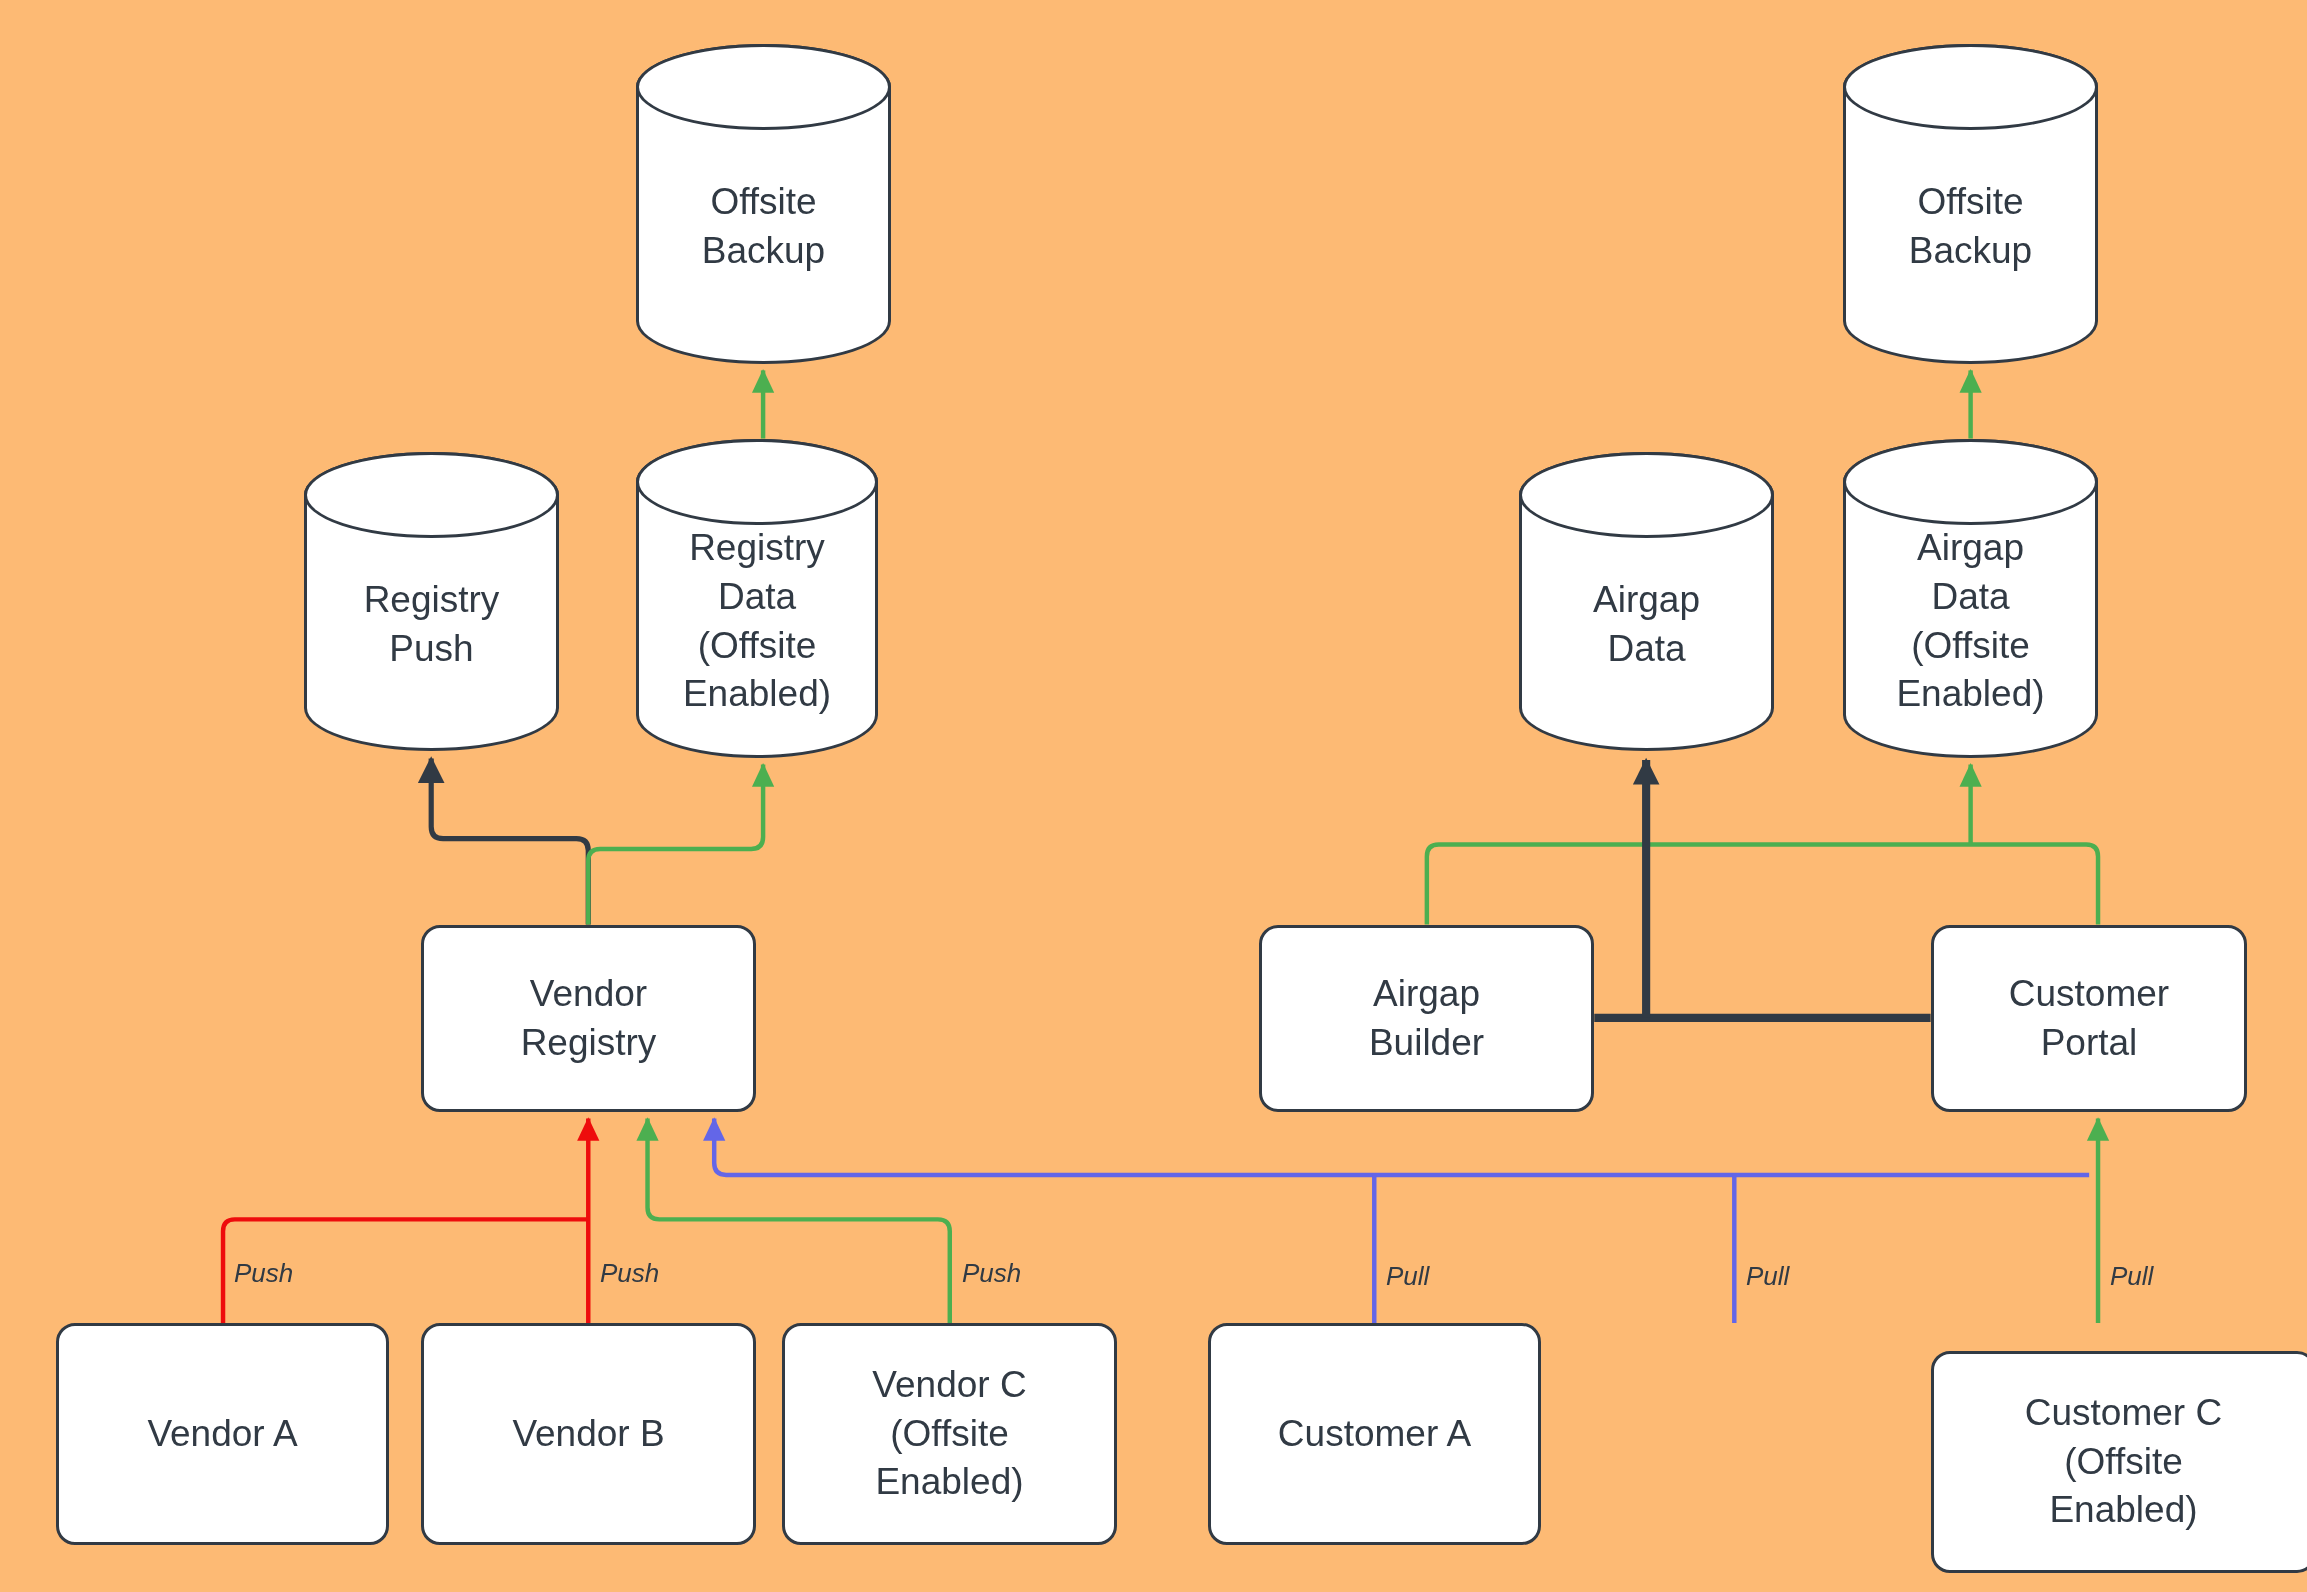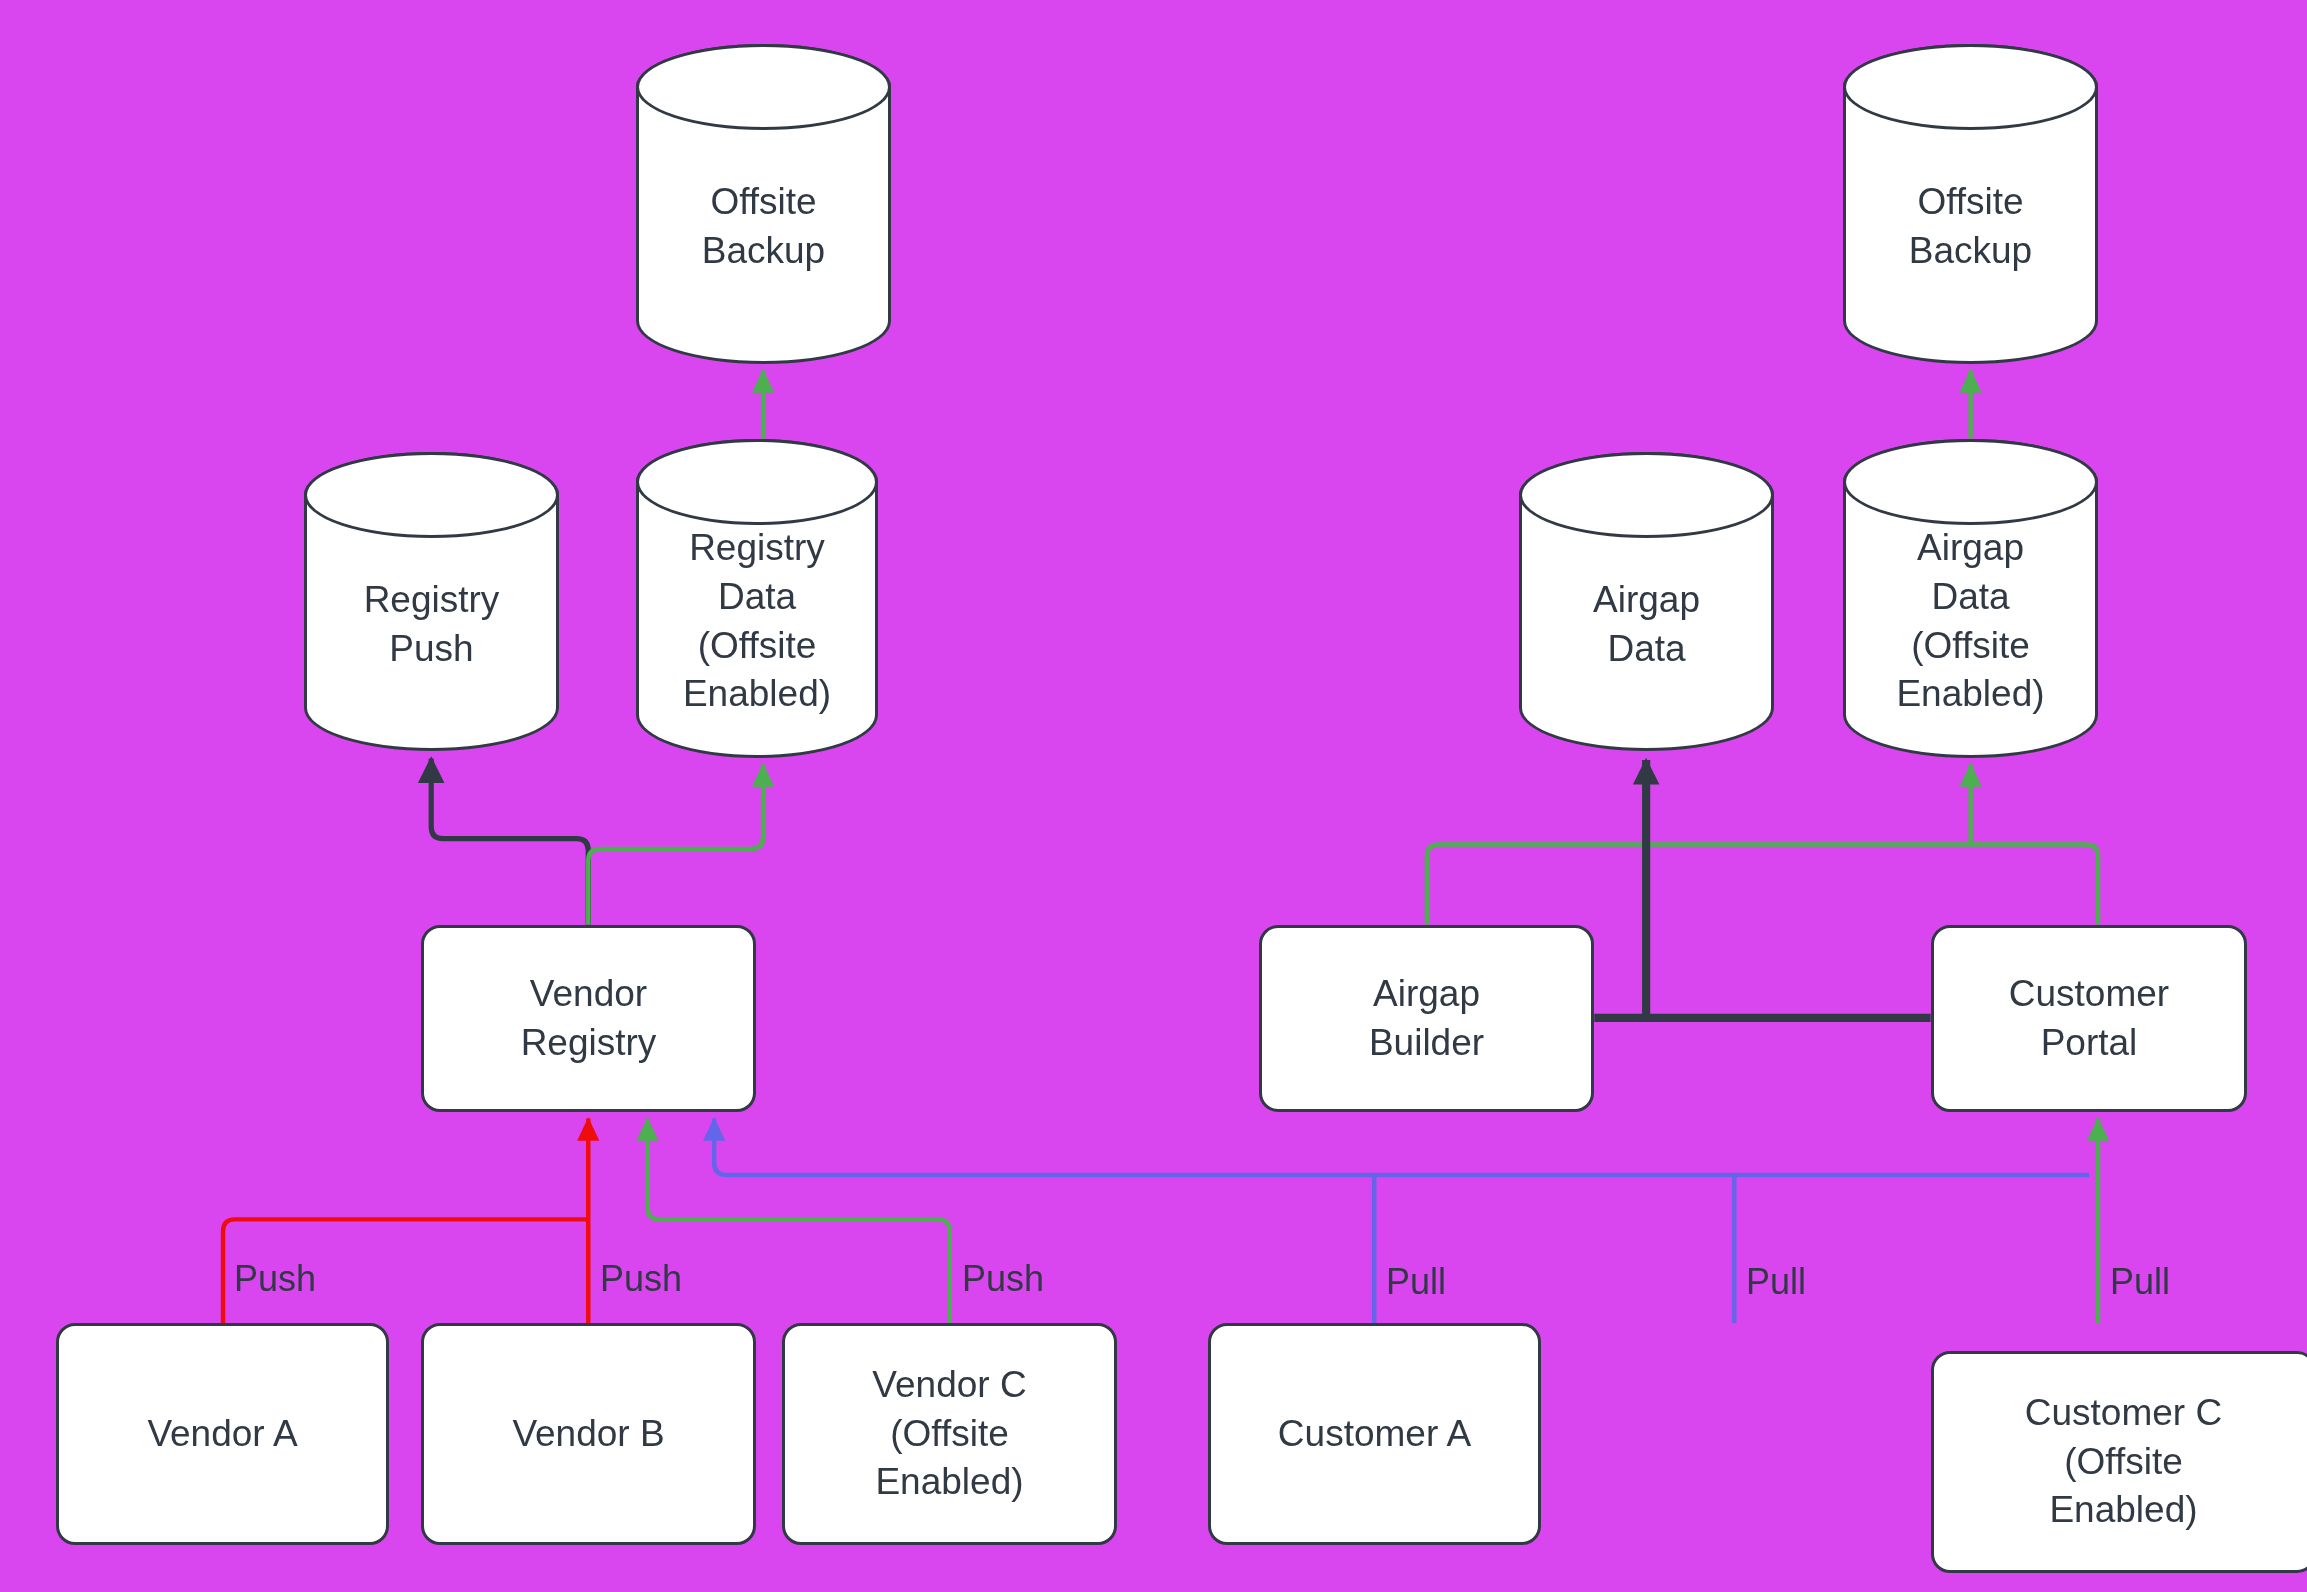--- a/index.html
+++ b/index.html
@@ -4,21 +4,21 @@
 <style>
   html, body {
     margin: 0;
     padding: 0;
     background: #ffffff;
   }
   #stage {
     position: relative;
     width: 2307px;
     height: 1592px;
-    background: #d946ef;
+    background: #fdba74;
     font-family: "Liberation Sans", sans-serif;
     color: #313a44;
     overflow: hidden;
   }
   svg.edges {
     position: absolute;
     left: 0; top: 0;
     width: 2307px; height: 1592px;
   }
   .e { fill: none; stroke-linejoin: round; }
@@ -69,23 +69,24 @@
     position: absolute;
     left: 0; right: 0; top: 0; bottom: 0;
     display: flex;
     align-items: center;
     justify-content: center;
     padding-top: 46px;
     box-sizing: border-box;
   }
   .elabel {
     position: absolute;
-    font-size: 36px;
+    font-size: 26px;
     color: #313a44;
     white-space: nowrap;
+    font-style: italic;
   }
 </style>
 </head>
 <body>
 
 <div id="stage">
 
   <svg class="edges" viewBox="0 0 3114 2149">
     <defs>
       <marker id="m-green" markerUnits="userSpaceOnUse" markerWidth="44" markerHeight="44" refX="30" refY="16" orient="auto">

